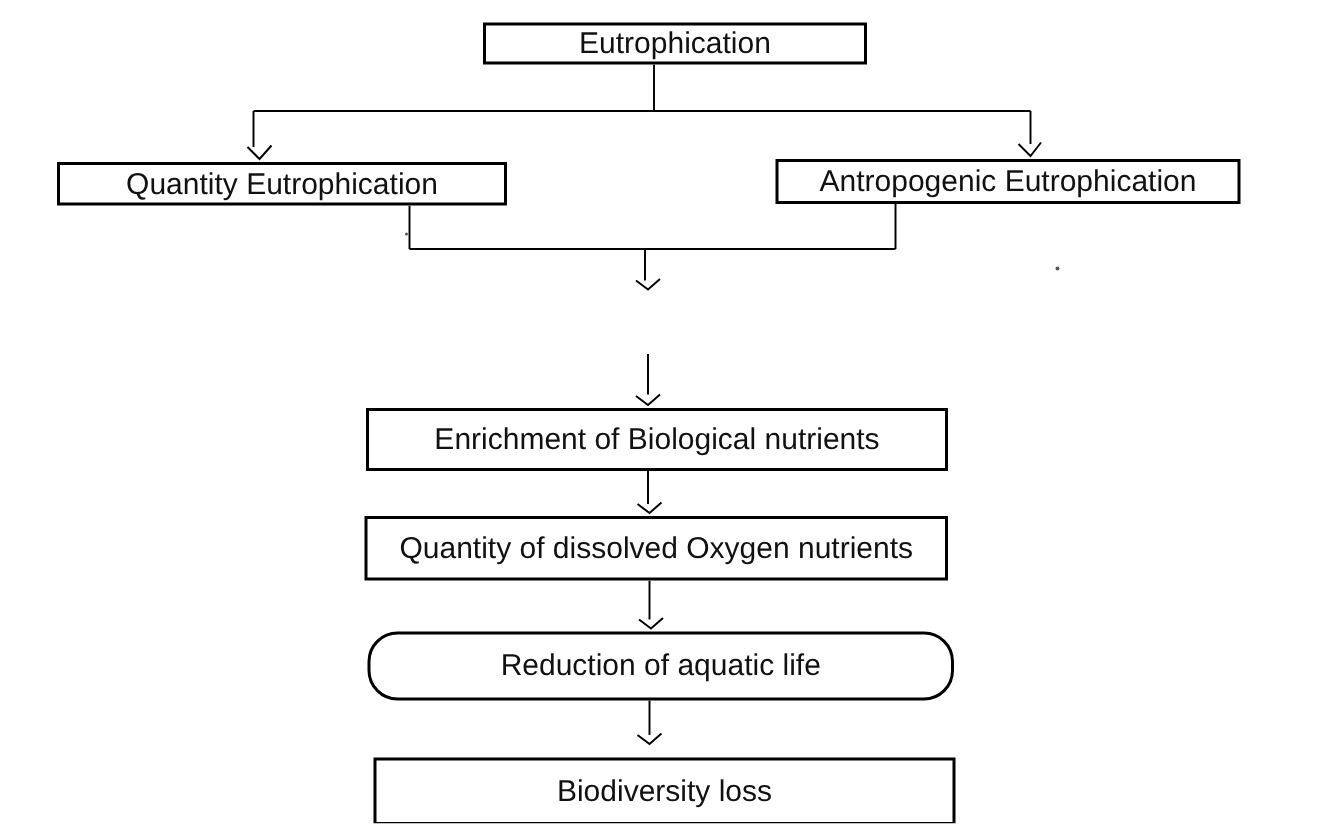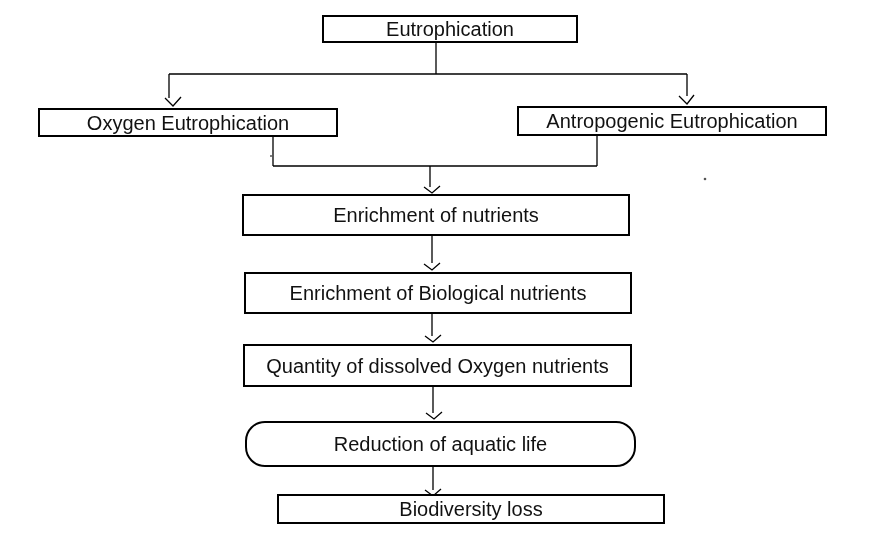--- a/index.html
+++ b/index.html
@@ -35,21 +35,21 @@
     white-space: nowrap;
     line-height: 1;
   }
   .n1 { left: 322px; top: 15px;  width: 256px; height: 28px; }
   .n2 { left: 38px;  top: 108px; width: 300px; height: 29px; }
   .n3 { left: 517px; top: 106px; width: 310px; height: 30px; }
   .n4 { left: 242px; top: 194px; width: 388px; height: 42px; }
   .n5 { left: 244px; top: 272px; width: 388px; height: 42px; justify-content: center; }
   .n6 { left: 243px; top: 344px; width: 389px; height: 43px; }
   .n7 { left: 245px; top: 421px; width: 391px; height: 46px; border-radius: 20px; }
-  .n8 { left: 249px; top: 494px; width: 388px; height: 30px; margin-left: 28px; }
+  .n8 { left: 249px; top: 505px; width: 388px; height: 45px; }
   svg path, svg polyline {
     stroke: #000000;
     stroke-width: 1.3;
     fill: none;
   }
   svg circle { fill: #555555; stroke: none; }
 </style>
 </head>
 <body>
 
@@ -88,27 +88,24 @@
 
     <circle cx="357" cy="21" r="1.3"></circle>
     <circle cx="705" cy="179" r="1.3"></circle>
     <circle cx="271" cy="156" r="1"></circle>
   </svg>
 
   <div class="node n1">
     <span>Eutrophication</span>
   </div>
   <div class="node n2">
-    <span>Oxygen Eutrophication</span>
+    <span>Quantity Eutrophication</span>
   </div>
   <div class="node n3">
     <span>Antropogenic Eutrophication</span>
-  </div>
-  <div class="node n4">
-    <span>Enrichment of nutrients</span>
   </div>
   <div class="node n5">
     <span>Enrichment of Biological nutrients</span>
   </div>
   <div class="node n6">
     <span>Quantity of dissolved Oxygen nutrients</span>
   </div>
   <div class="node n7">
     <span>Reduction of aquatic life</span>
   </div>

